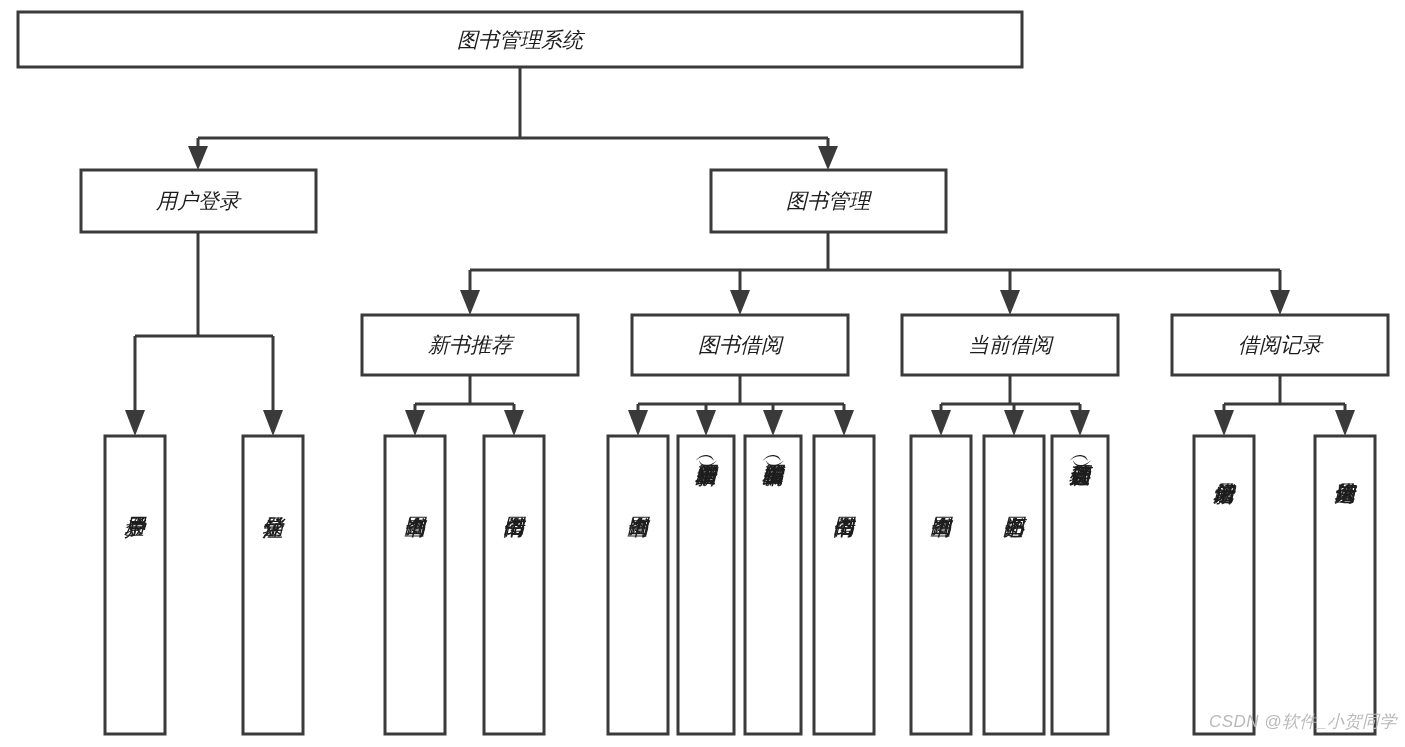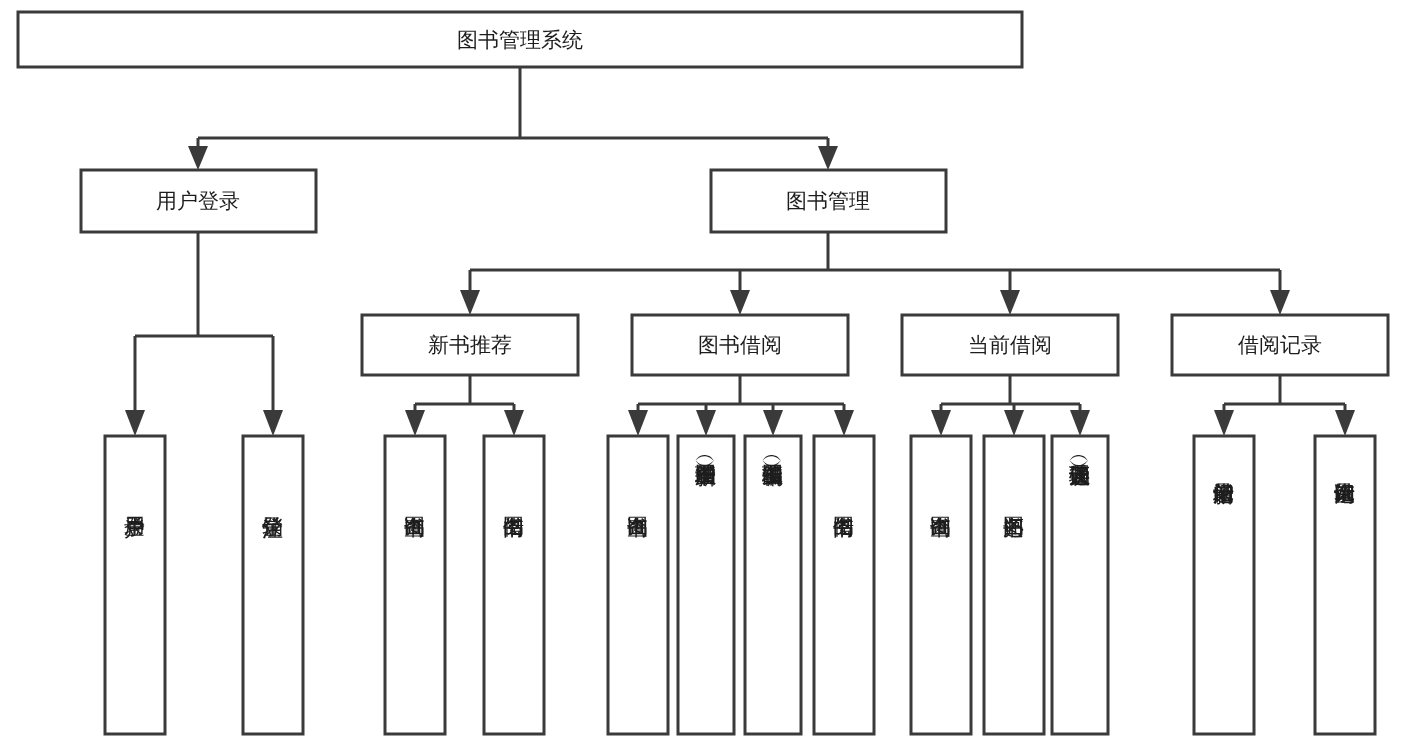--- a/index.html
+++ b/index.html
@@ -11,20 +11,21 @@
     width: 1405px;
     height: 747px;
     font-family: "Liberation Sans", "DejaVu Sans", sans-serif;
     position: relative;
     overflow: hidden;
   }
   #diagram-root {
     position: relative;
     width: 1405px;
     height: 737px;
+    font-style: italic;
   }
   svg#tree-svg {
     position: absolute;
     left: 0;
     top: 0;
     width: 1405px;
     height: 747px;
     display: block;
   }
   .node-box {
@@ -236,14 +237,15 @@
       <rect class="node-box" x="1194" y="436" width="60" height="298"></rect>
       <text class="node-label-v" x="1224" y="466">新增借阅记录</text>
     </g>
     <g>
       <rect class="node-box" x="1315" y="436" width="60" height="298"></rect>
       <text class="node-label-v" x="1345" y="466">查询借阅记录</text>
     </g>
 
   </svg>
 
+  <div class="watermark">CSDN @软件_小贺同学</div>
 
 </div>
 
 </body></html>

